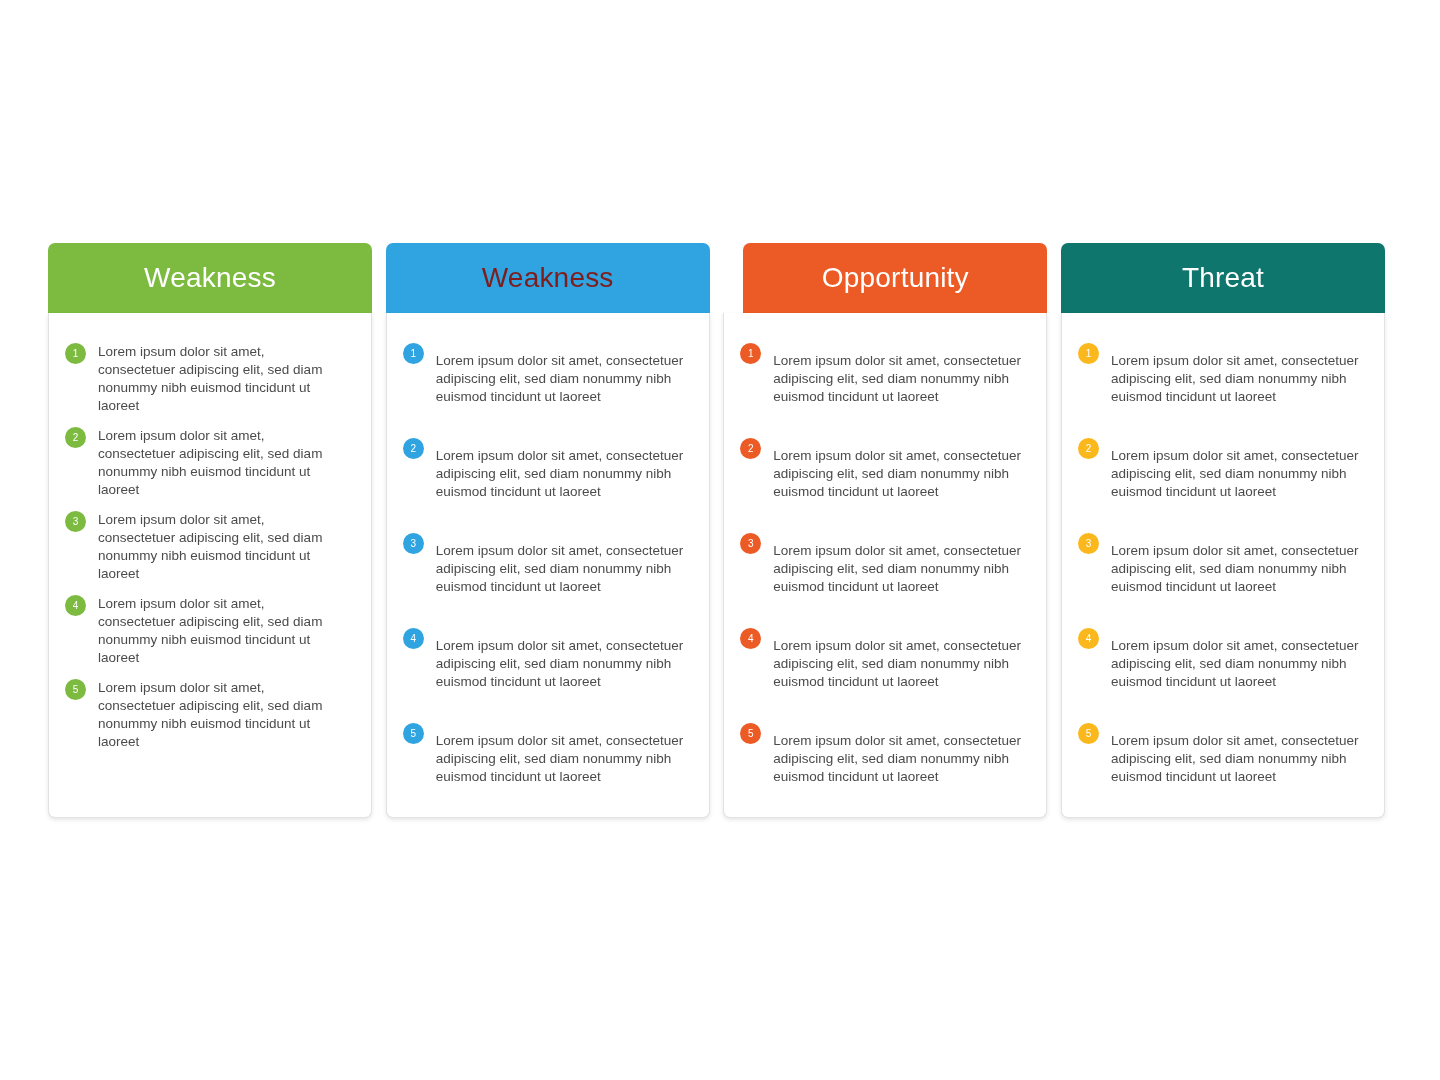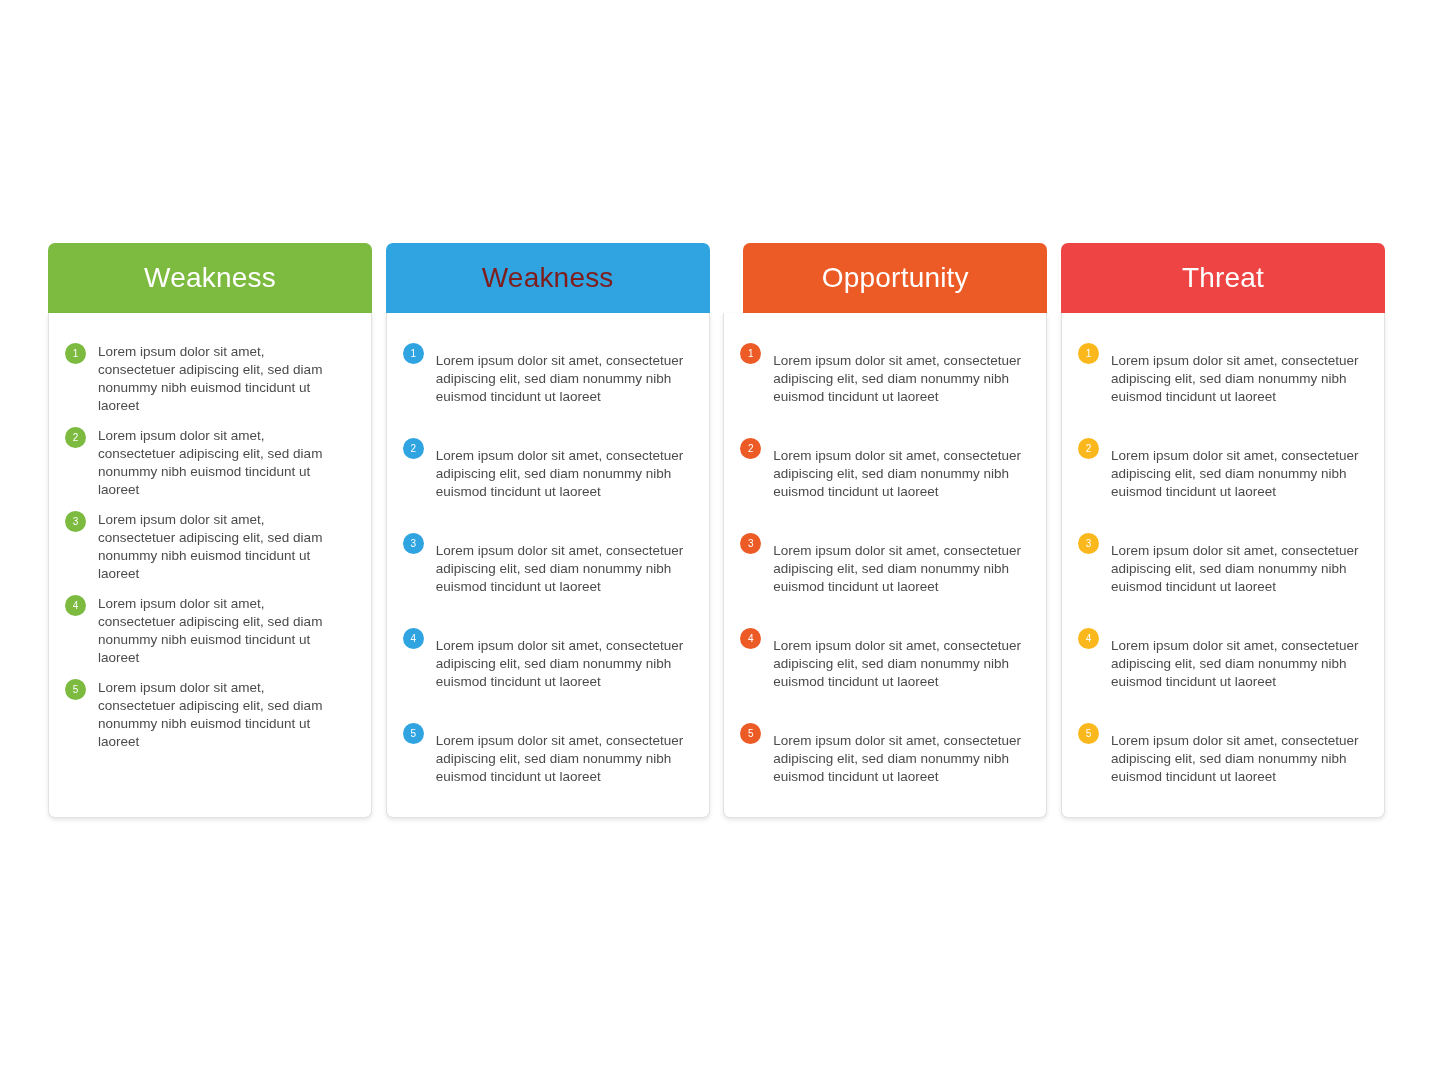--- a/index.html
+++ b/index.html
@@ -195,21 +195,21 @@
             <span class="item-text">Lorem ipsum dolor sit amet, consectetuer adipiscing elit, sed diam nonummy nibh euismod tincidunt ut laoreet</span>
           </li>
           <li class="list-item">
             <span class="badge" style="background: rgb(236, 91, 37);">5</span>
             <span class="item-text">Lorem ipsum dolor sit amet, consectetuer adipiscing elit, sed diam nonummy nibh euismod tincidunt ut laoreet</span>
           </li>
         </ul>
       </div>
     </div>
     <div class="swot-column col-wide">
-      <div class="column-header" style="background: #ef4444;">
+      <div class="column-header" style="background: #0f766e;">
         <div class="column-title" style="color: rgb(255, 255, 255);">Threat</div>
       </div>
       <div class="column-body">
         <ul class="item-list">
           <li class="list-item">
             <span class="badge" style="background: rgb(251, 184, 28);">1</span>
             <span class="item-text">Lorem ipsum dolor sit amet, consectetuer adipiscing elit, sed diam nonummy nibh euismod tincidunt ut laoreet</span>
           </li>
           <li class="list-item">
             <span class="badge" style="background: rgb(251, 184, 28);">2</span>

